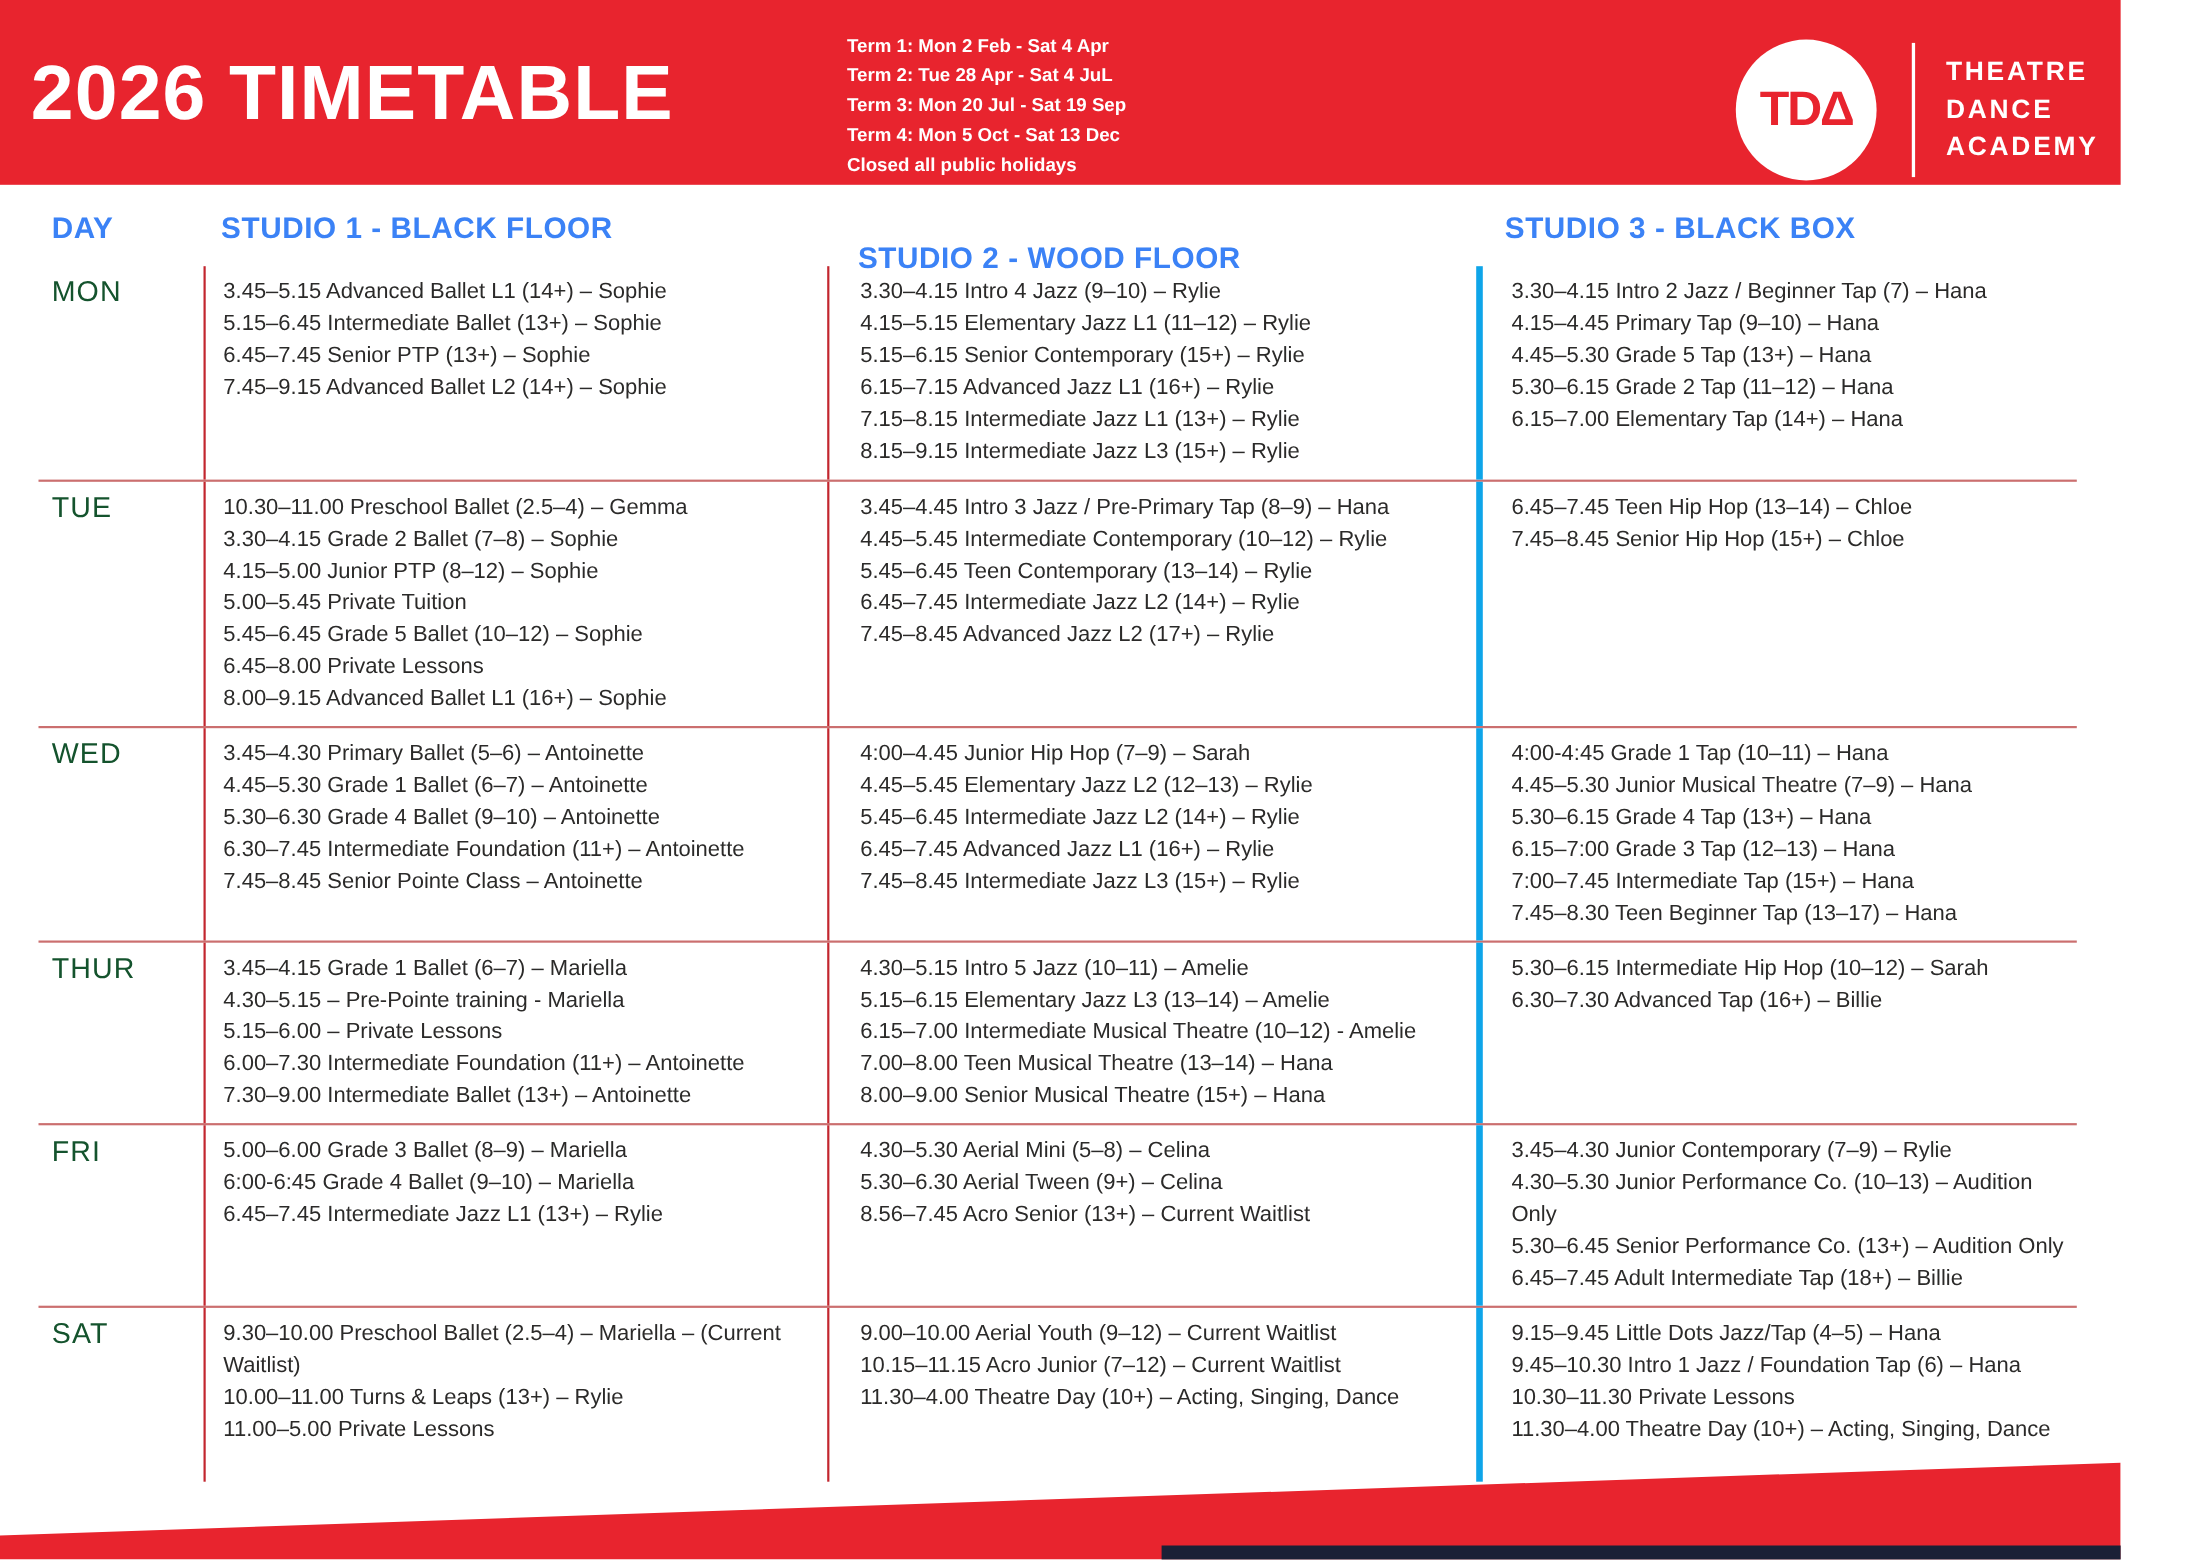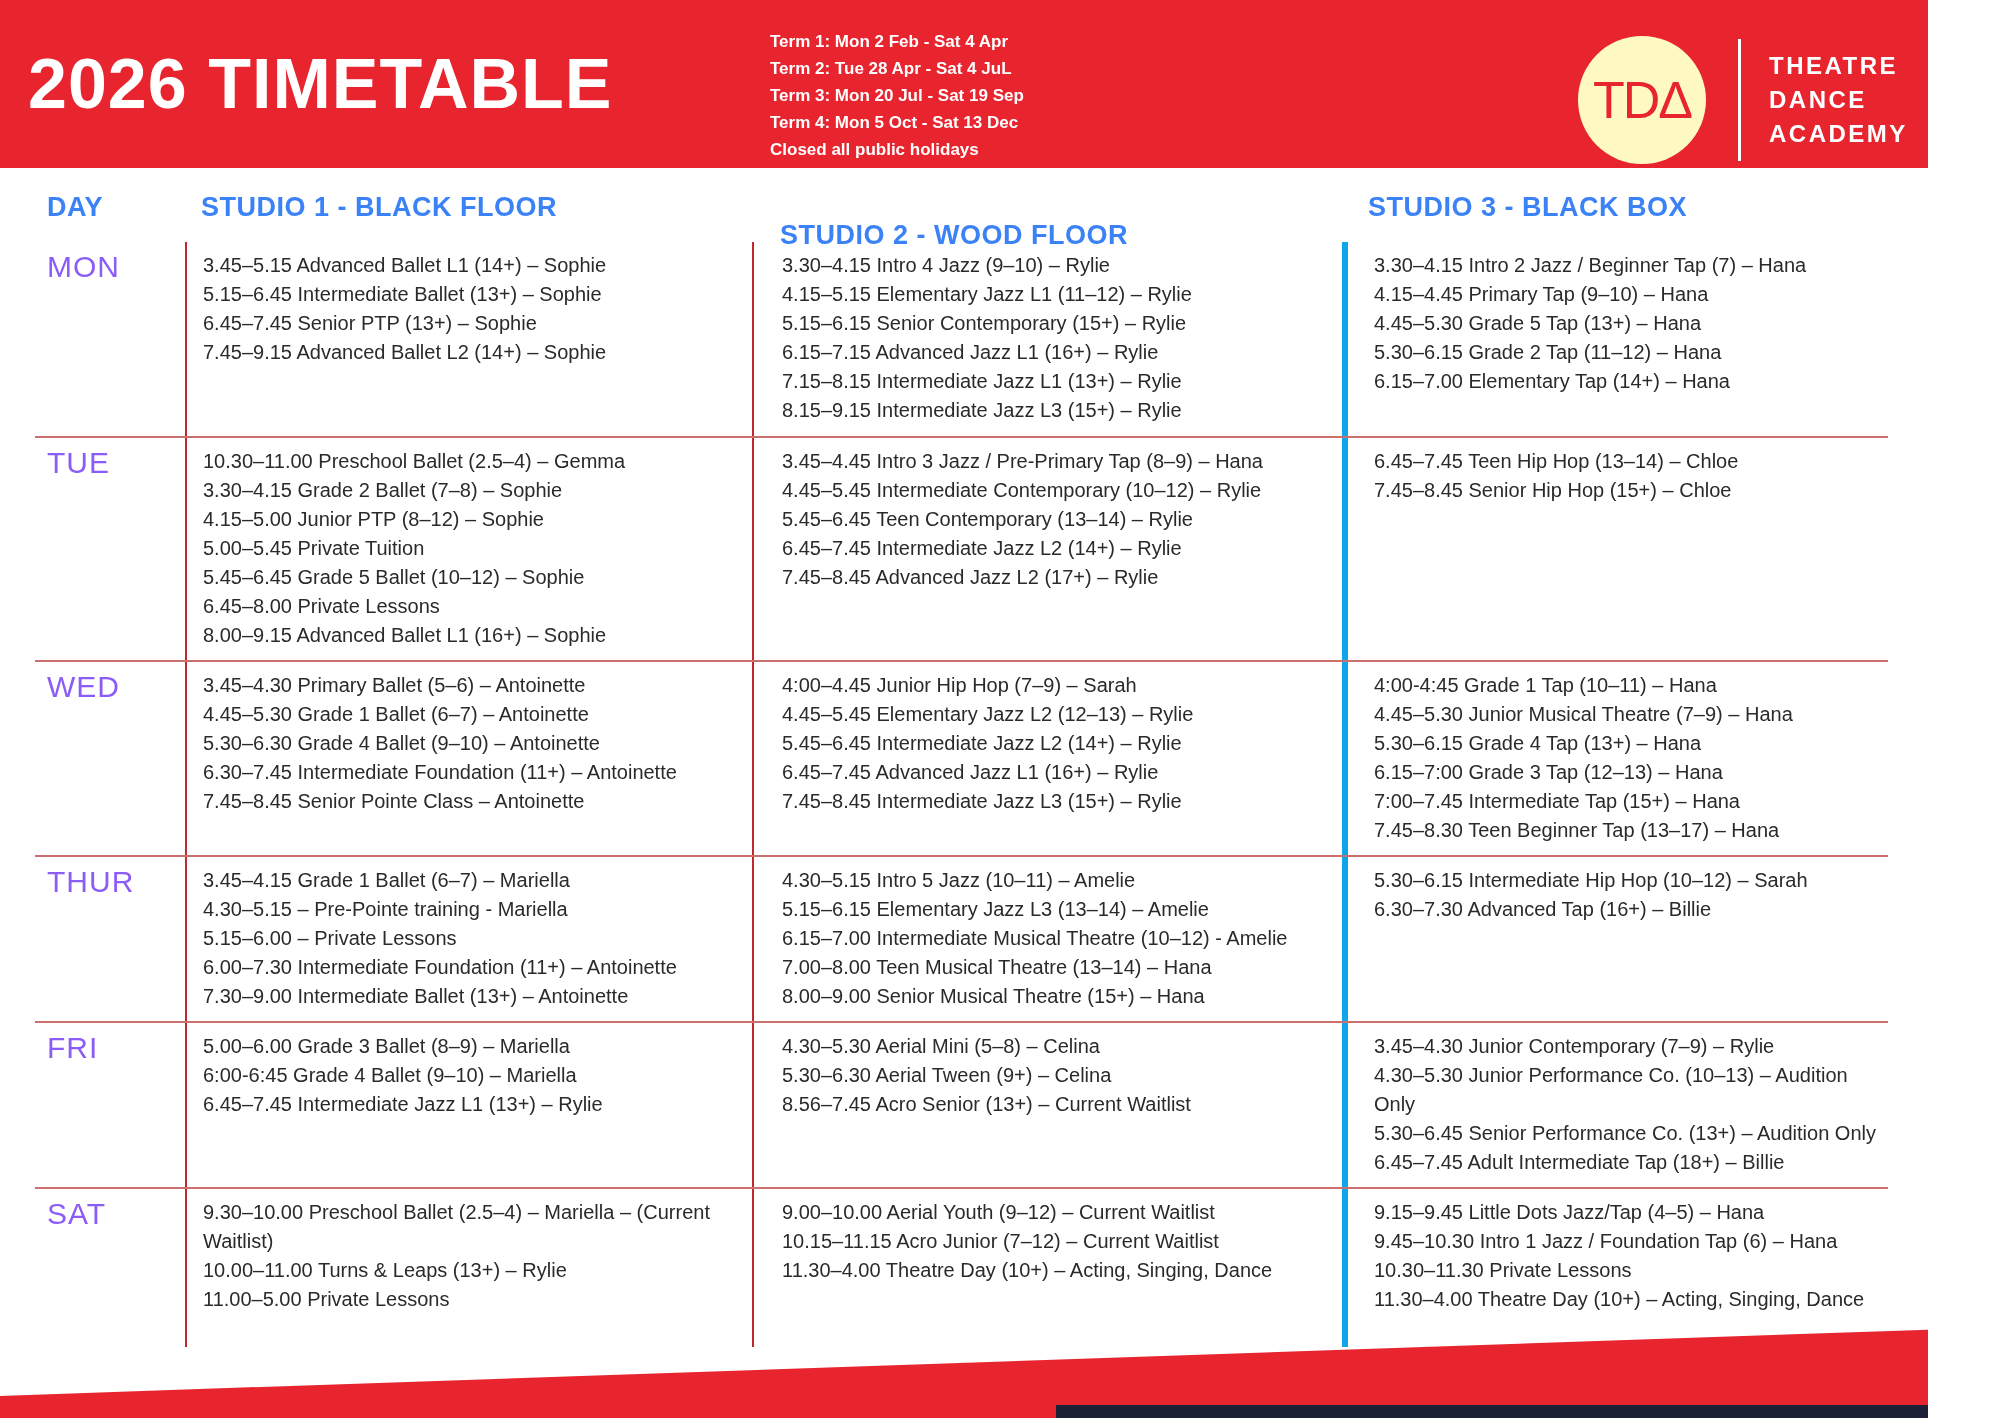--- a/index.html
+++ b/index.html
@@ -4,21 +4,21 @@
 <style>
   * { margin:0; padding:0; box-sizing:border-box; }
   body { width:2000px; height:1418px; background:#ffffff; font-family:"Liberation Sans","DejaVu Sans",sans-serif; }
   .page { position:relative; width:1928px; height:1418px; overflow:hidden; background:#fff; }
 
   
   .header { position:relative; width:100%; height:168px; background:#e8242e; color:#fff; }
   .title { position:absolute; left:28px; top:50%; transform:translateY(-50%); font-size:70px; font-weight:800; letter-spacing:1px; }
   .terms { position:absolute; left:770px; top:28px; font-size:17px; font-weight:700; line-height:27px; }
   .logo-wrap { position:absolute; left:1578px; top:36px; height:128px; display:flex; align-items:center; }
-  .logo-circle { width:128px; height:128px; border-radius:50%; background:#fef9c3; color:#e8242e; display:flex; align-items:center; justify-content:center; font-weight:400; font-size:52px; letter-spacing:-2px; }
+  .logo-circle { width:128px; height:128px; border-radius:50%; background:#ffffff; color:#e8242e; display:flex; align-items:center; justify-content:center; font-weight:700; font-size:44px; letter-spacing:-2px; }
   .logo-divider { width:3px; height:122px; background:#fff; margin:0 28px 0 32px; }
   .logo-name { font-size:24px; font-weight:700; letter-spacing:2.5px; line-height:34px; }
 
   
   .table { margin:24px 40px 0 35px; }
   .thead { display:grid; grid-template-columns:150px 567px 590px 1fr; height:50px; align-items:start; }
   .th { color:#3b82f6; font-weight:800; font-size:27px; letter-spacing:0.5px; }
   .th.day-h { padding-left:12px; }
   .th.s1-h { padding-left:16px; }
   .th.s2-h { padding-left:28px;margin-top:28px; }
@@ -27,21 +27,21 @@
   .trow { display:grid; grid-template-columns:150px 567px 590px 1fr; border-bottom:2px solid #cb6f6f; }
   .trow:last-child { border-bottom:none; }
   .trow:nth-child(1) { min-height:196px; }
   .trow:nth-child(2) { min-height:222px; }
   .trow:nth-child(3) { min-height:192px; }
   .trow:nth-child(4) { min-height:166px; }
   .trow:nth-child(5) { min-height:140px; }
   .trow:nth-child(6) { min-height:158px; }
 
   .cell { padding-top:9px; }
-  .cell.day { padding:8px 0 0 12px; color:#8b5cf6; font-size:30px; font-weight:400; letter-spacing:1px; }
+  .cell.day { padding:8px 0 0 12px; color:#14532d; font-size:26px; font-weight:400; letter-spacing:1px; }
   .cell.s1 { border-left:2px solid #c2262e; padding:9px 20px 10px 16px; }
   .cell.s2 { border-left:2px solid #c2262e; padding:9px 20px 10px 28px; }
   .cell.s3 { border-left:6px solid #0ea5e9; padding:9px 10px 10px 26px; }
   .entry { font-size:20px; line-height:29px; color:#2b2a29; }
 
   
   .footer-band { position:absolute; left:0; bottom:0; width:100%; height:92px; }
   .red-swoosh { position:absolute; inset:0; background:#e8242e; clip-path:polygon(0 76%, 100% 4%, 100% 100%, 0 100%); }
   .navy-strip { position:absolute; right:0; bottom:0; width:872px; height:13px; background:#1b2036; }
 </style>

